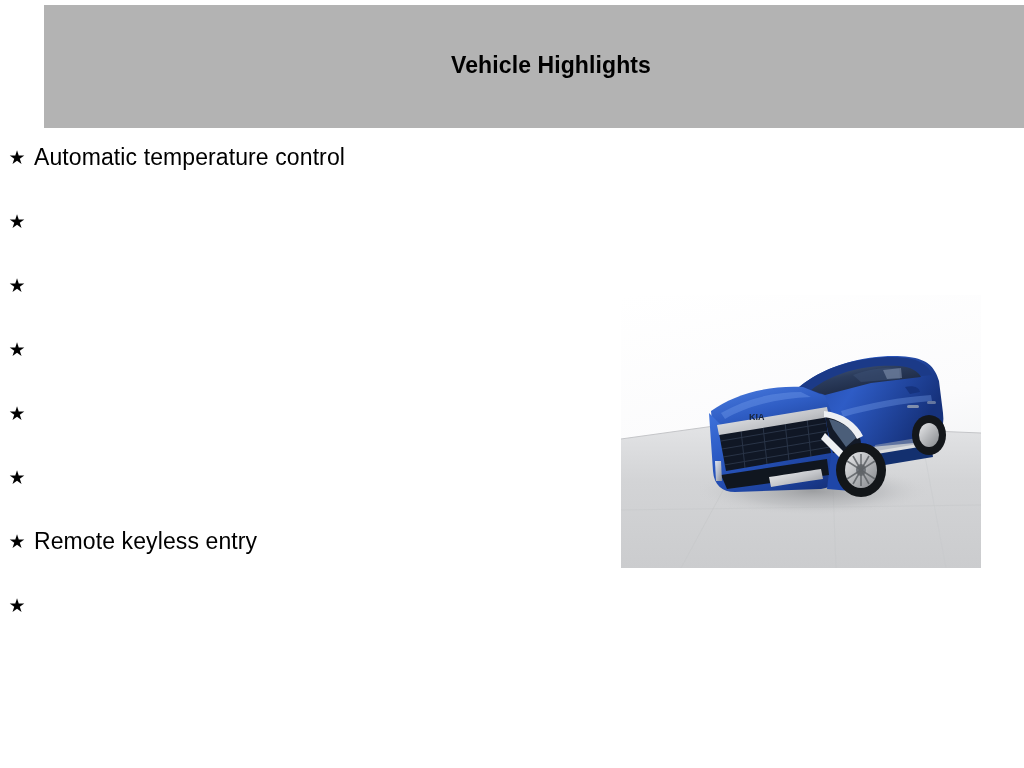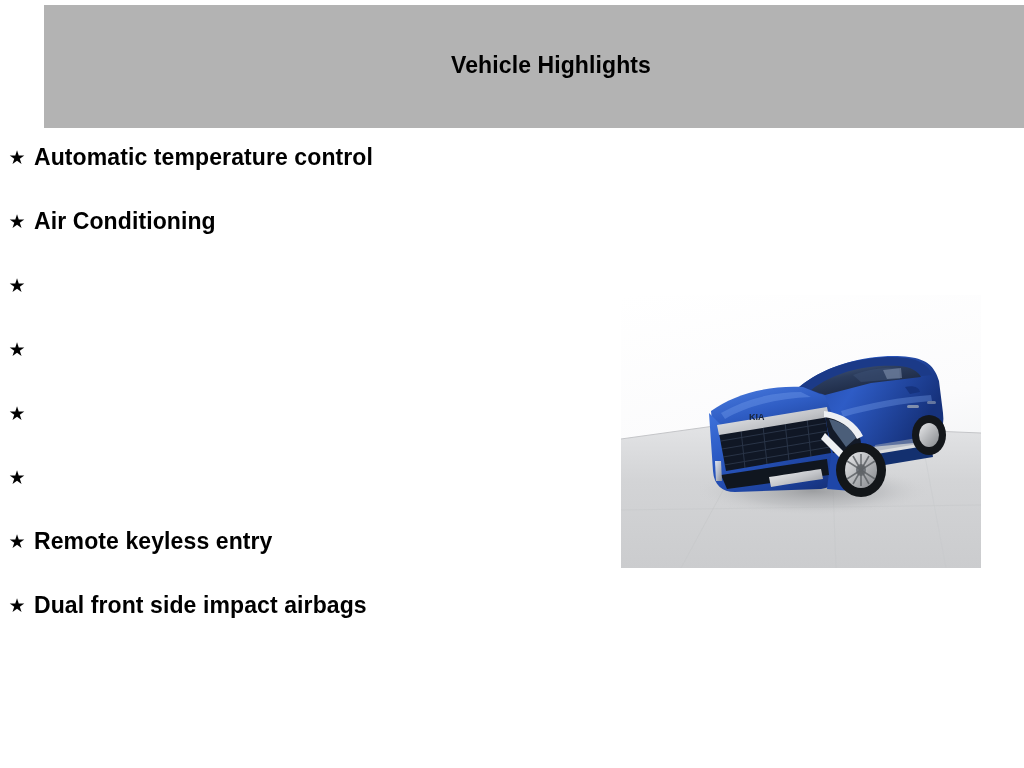--- a/index.html
+++ b/index.html
@@ -64,21 +64,21 @@
     width: 34px;
     text-align: center;
     font-size: 19px;
     line-height: 31px;
     color: #000000;
     font-family: "DejaVu Sans", sans-serif;
   }
   .feature-label {
     flex: 1 1 auto;
     font-size: 23px;
-    font-weight: bold;
+    font-weight: normal;
     color: #000000;
     line-height: 31px;
     max-width: 505px;
     letter-spacing: 0.1px;
   }
 
   
   .vehicle-photo {
     position: absolute;
     left: 621px;
@@ -105,21 +105,20 @@
 
   <div class="features">
 
     <div class="feature-item">
       <span class="feature-bullet">★</span>
       <span class="feature-label">Automatic temperature control</span>
     </div>
 
     <div class="feature-item">
       <span class="feature-bullet">★</span>
-      <span class="feature-label">Air Conditioning</span>
     </div>
 
     <div class="feature-item">
       <span class="feature-bullet">★</span>
     </div>
 
     <div class="feature-item">
       <span class="feature-bullet">★</span>
     </div>
 
@@ -131,21 +130,20 @@
       <span class="feature-bullet">★</span>
     </div>
 
     <div class="feature-item">
       <span class="feature-bullet">★</span>
       <span class="feature-label">Remote keyless entry</span>
     </div>
 
     <div class="feature-item">
       <span class="feature-bullet">★</span>
-      <span class="feature-label">Dual front side impact airbags</span>
     </div>
 
   </div>
 
   <div class="vehicle-photo">
     <svg viewBox="0 0 360 273" xmlns="http://www.w3.org/2000/svg">
       <defs>
         <linearGradient id="backdropGrad" x1="0" y1="0" x2="0.25" y2="1">
           <stop offset="0%" stop-color="#ffffff"></stop>
           <stop offset="55%" stop-color="#fbfbfc"></stop>

